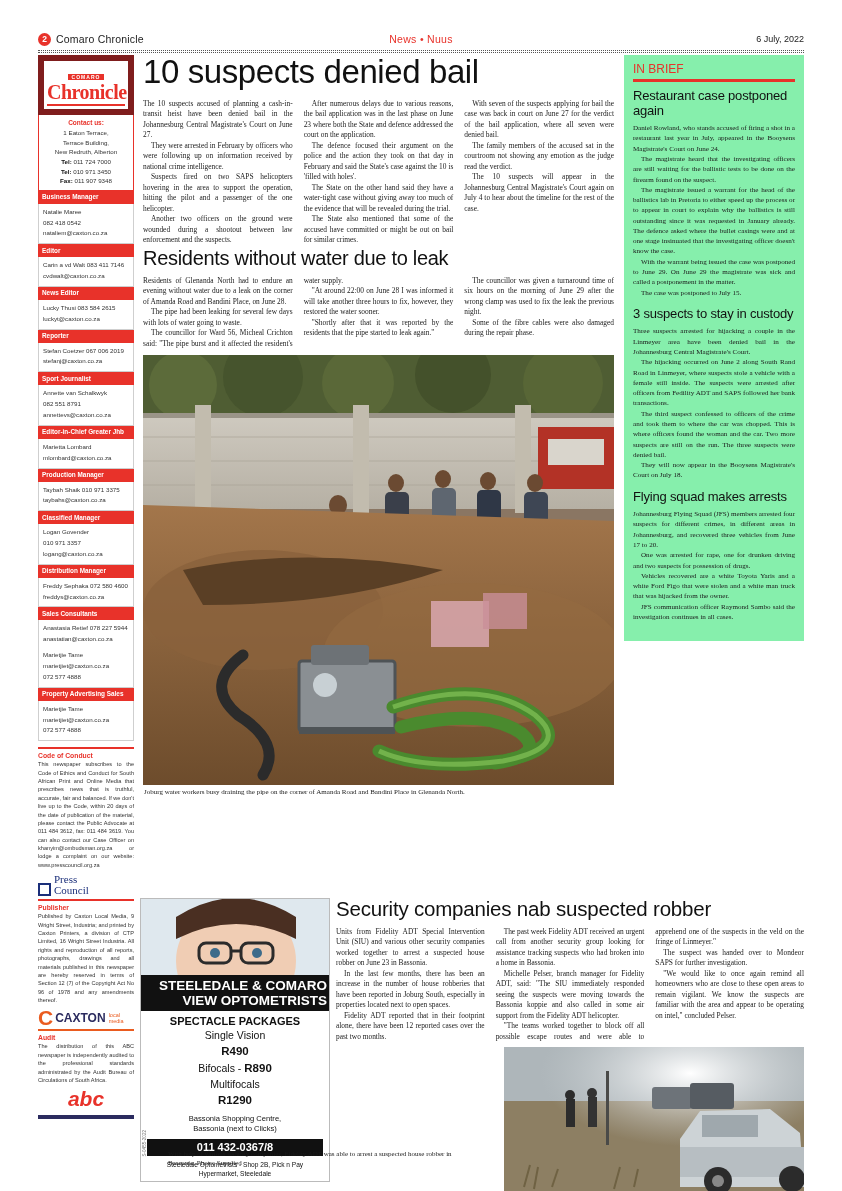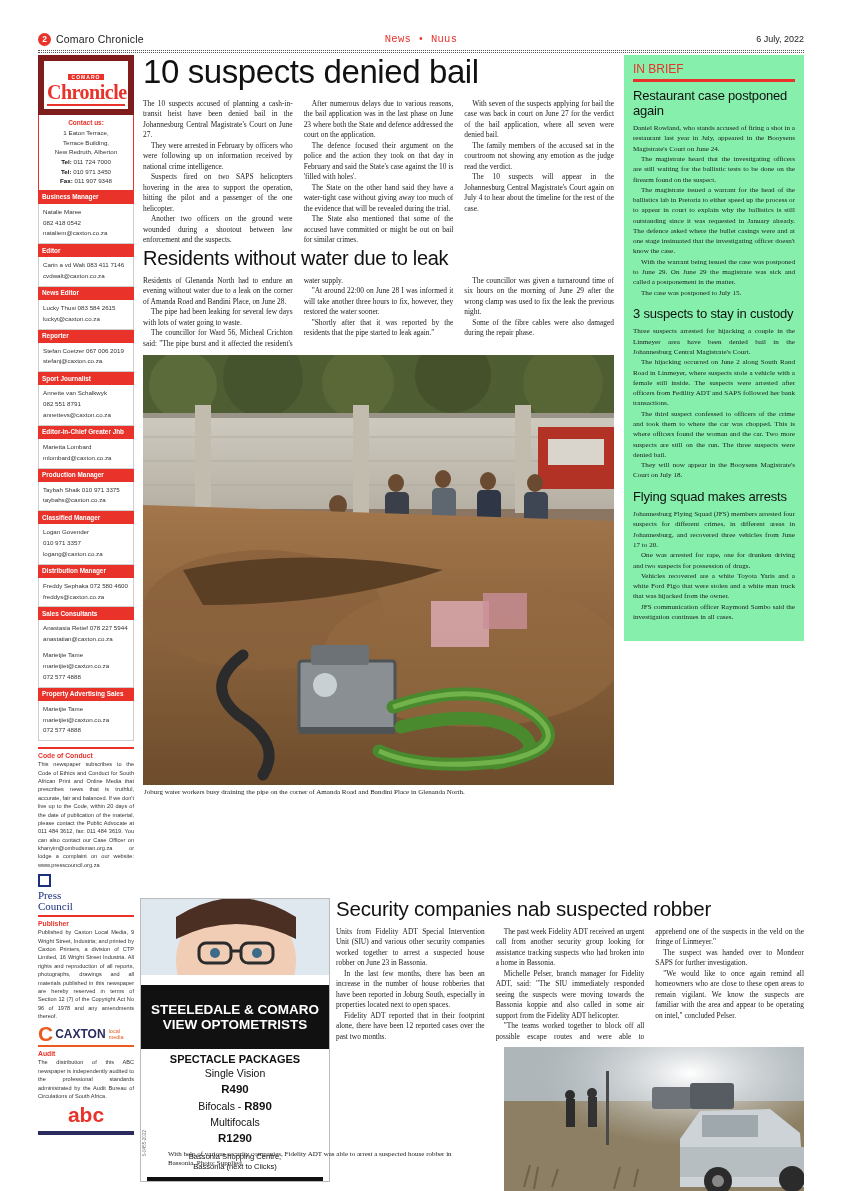--- a/index.html
+++ b/index.html
@@ -26,21 +26,21 @@
     font-size:8.5px; font-weight:bold;
     display:flex; align-items:center; justify-content:center;
     margin-right:5px; flex:0 0 auto;
   }
   .pub-name {
     font-family:"Liberation Sans", sans-serif;
     font-size:10.5px; color:#222; letter-spacing:.2px;
   }
   .topbar-center {
     position:absolute; left:0; right:0; text-align:center;
-    font-family:Liberation Mono, monospace;
+    font-family:Liberation Sans, sans-serif;
     font-size:10.5px; color:#e8322a; letter-spacing:.3px;
   }
   .topbar-date {
     margin-left:auto;
     font-family:"Liberation Sans", sans-serif;
     font-size:9px; color:#222;
   }
   .ruleline {
     position:absolute; left:38px; top:50px; width:766px; height:3px;
     border-top:1px dotted #555; border-bottom:1px dotted #555;
@@ -93,21 +93,21 @@
   .coc-rule { height:2px; background:#e8322a; margin:6px 0 3px; }
   .coc-title {
     font-family:"Liberation Sans", sans-serif;
     font-size:6.8px; font-weight:bold; color:#e8322a; margin-bottom:1px;
   }
   .coc-body {
     font-family:"Liberation Sans", sans-serif;
     font-size:5.6px; line-height:1.5; color:#333; text-align:justify;
   }
   .presscouncil {
-    margin:5px 0 3px; display:flex; align-items:flex-start; gap:3px;flex-direction:column;
+    margin:5px 0 3px; display:flex; align-items:flex-end; gap:3px;
   }
   .pc-square {
     width:13px; height:13px; border:2px solid #1b2f7a; flex:0 0 auto;
   }
   .pc-text {
     font-family:"Liberation Serif", serif;
     font-size:11px; color:#1b2f7a; line-height:1.0;
   }
   .pub-rule { height:2px; background:#e8322a; margin:3px 0 3px; }
   .caxton-logo {
@@ -122,21 +122,21 @@
     font-size:12px; font-weight:bold; color:#2b2b5f;
   }
   .cax-sub {
     font-family:"Liberation Sans", sans-serif;
     font-size:5.5px; color:#ea5b1f; margin-left:1px;
   }
   .audit-rule { height:2px; background:#ea5b1f; margin:3px 0 3px; }
   .abc-logo {
     text-align:center; margin-top:4px;
     font-family:"Liberation Sans", sans-serif;
-    font-size:21px; font-weight:bold; color:#e8322a; line-height:1;
+    font-size:21px; font-weight:bold; color:#e8322a; line-height:1;font-style:italic;
   }
   .rail-bottom-bar { height:4px; background:#2b2b5f; margin-top:6px; }
 
   
   .main { position:absolute; left:143px; top:55px; width:471px; }
   .hl1 {
     font-family:"Liberation Sans", sans-serif;
     font-size:33px; font-weight:normal; letter-spacing:-0.4px;
     line-height:1.05; margin:0 0 9px 0; color:#111;
   }
@@ -191,25 +191,24 @@
   
   .ad-box {
     position:absolute; left:140px; top:898px; width:190px; height:284px;
     border:1px solid #bbb; background:#fff; overflow:hidden;
   }
   .ad-photo {
     width:100%; height:76px; position:relative; overflow:hidden;
     background:#cbd5de;
   }
   .ad-band {
-    background:#111; color:#fff; text-align:center;
+    background:#111; color:#fff; text-align:right;
     font-family:"Liberation Sans", sans-serif;
     font-size:13.5px; font-weight:bold; line-height:1.12;
-    padding:17px 2px;
-    margin-top:10px;
+    padding:3px 2px;
   }
   .ad-pkg {
     text-align:center; font-family:"Liberation Sans", sans-serif;
     font-size:11px; font-weight:bold; padding:4px 0 1px; color:#111;
   }
   .ad-list {
     text-align:center; font-family:"Liberation Sans", sans-serif;
     font-size:10.5px; line-height:1.45; color:#111; padding-bottom:3px;
   }
   .ad-list b { font-size:11.5px; }

